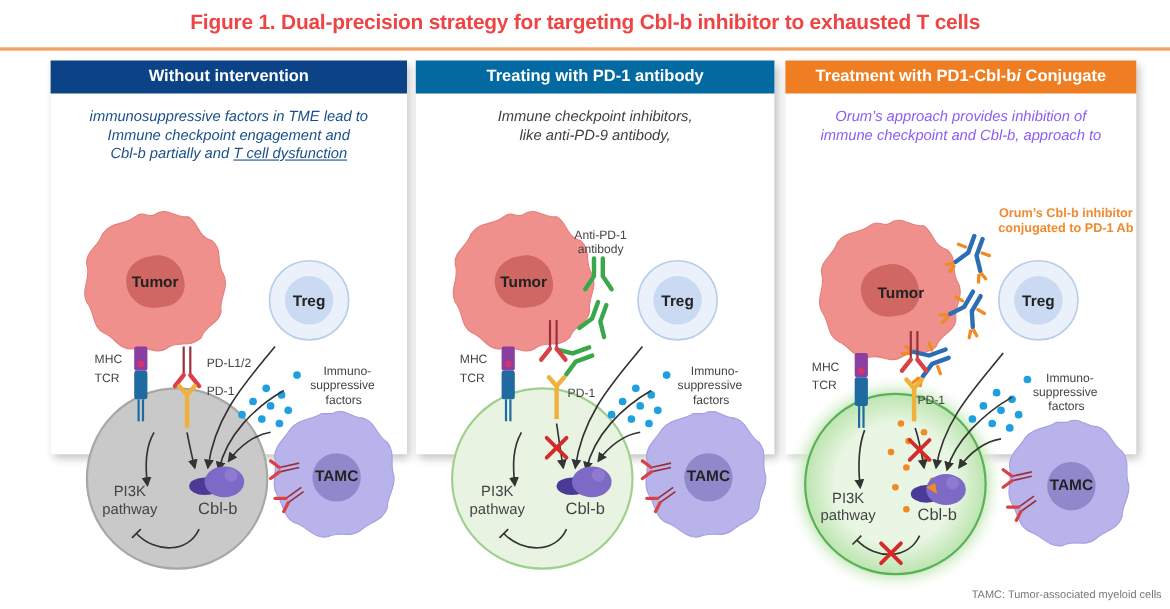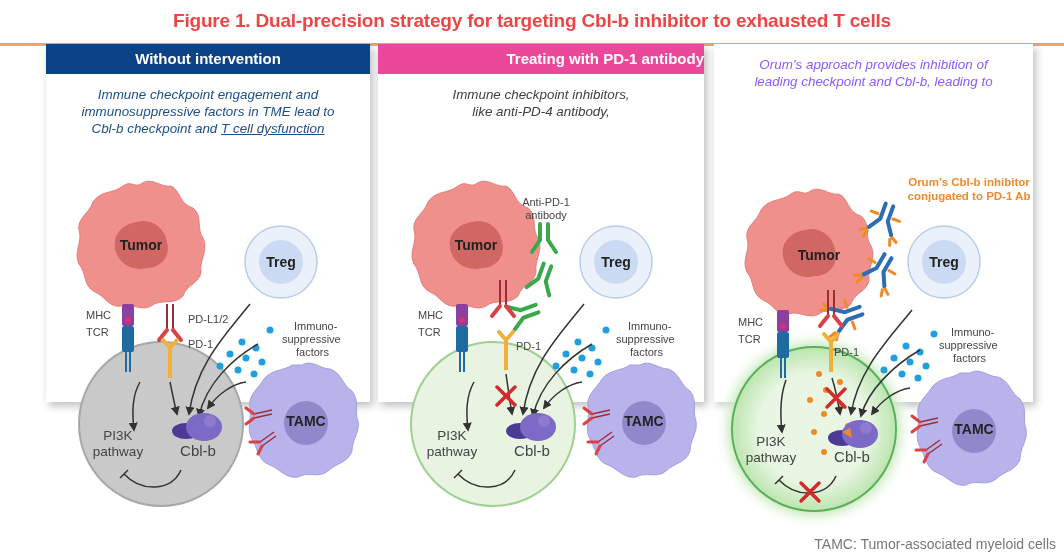--- a/index.html
+++ b/index.html
@@ -1,37 +1,37 @@
 <!DOCTYPE html>
 <html><head>
 <meta charset="utf-8">
 <style>
   html, body { margin:0; padding:0; background:#ffffff; }
   body { width:1064px; height:554px; position:relative; overflow:hidden; font-family:"Liberation Sans", sans-serif; }
   .fig-title { position:absolute; left:0; top:10px; width:1064px; text-align:center; font-weight:bold; font-size:19px; color:#ef4444; letter-spacing:-0.2px; }
   .title-rule { position:absolute; left:0; top:43px; width:1064px; height:3px; background:#f4a366; }
-  .panel { position:absolute; top:44px; height:358px; background:#fff; box-shadow:3px 4px 8px rgba(0,0,0,0.25); }
+  .panel { position:absolute; top:55px; height:358px; background:#fff; box-shadow:3px 4px 8px rgba(0,0,0,0.25); }
   .panel-header { height:30px; line-height:30px; text-align:center; color:#fff; font-weight:bold; font-size:15px; }
   .panel-desc { text-align:center; font-style:italic; font-size:13.4px; line-height:17px; margin-top:12px; padding:0 6px; }
   .panel-desc .u { text-decoration:underline; }
   .p1 { left:46px; width:324px; }
   .p2 { left:378px; width:326px; }
   .p3 { left:714px; width:319px; }
   .p1 .panel-header { background:#0b4386; }
-  .p2 .panel-header { background:#ec4899;text-align:right; }
+  .p2 .panel-header { background:#0369a1; }
   .p3 .panel-header { background:#ef7d22; }
   .p1 .panel-desc { color:#1a4f8c; }
   .p2 .panel-desc { color:#404040; }
   .p3 .panel-desc { color:#8b5cf6; }
   svg.illus { position:absolute; left:0; top:130px; width:100%; height:343px; overflow:visible; }
   svg text { font-family:"Liberation Sans", sans-serif; }
   .lbl { font-size:11px; fill:#444; }
   .lbl-big { font-size:13.5px; fill:#444; }
   .cell-name { font-size:14px; font-weight:bold; fill:#222; }
-  .footnote { position:absolute; right:8px; top:536px; font-size:14px; color:#777; }
+  .footnote { position:absolute; right:8px; top:536px; font-size:10px; color:#777; }
 </style>
 </head>
 <body>
 
 <div class="fig-title">Figure 1. Dual-precision strategy for targeting Cbl-b inhibitor to exhausted T cells</div>
 <div class="title-rule"></div>
 
 <svg width="0" height="0" style="position:absolute">
   <defs>
     <marker id="arr" viewBox="0 0 10 10" refX="8" refY="5" markerWidth="6" markerHeight="6" orient="auto">
@@ -92,23 +92,23 @@
     </g>
     <g id="redX">
       <path d="M-9,-9 L9,9 M9,-9 L-9,9" stroke="#d42a2a" stroke-width="3.5" stroke-linecap="round"></path>
     </g>
   </defs>
 </svg>
 
 <div class="panel p1">
   <div class="panel-header">Without intervention</div>
   <div class="panel-desc">
+    <div>immunosuppressive factors in TME lead to</div>
     <div>Immune checkpoint engagement and</div>
-    <div>immunosuppressive factors in TME lead to</div>
-    <div><span>Cbl-b checkpoint and </span><span class="u">T cell dysfunction</span></div>
+    <div><span>Cbl-b partially and </span><span class="u">T cell dysfunction</span></div>
   </div>
   <svg class="illus" viewBox="0 0 324 343">
 
     <circle cx="115" cy="250" r="82" fill="#c9c9c9" stroke="#a7a7a7" stroke-width="2"></circle>
 
     <use href="#tumorShape" x="95" y="72"></use>
     <text class="cell-name" x="95" y="76" text-anchor="middle">Tumor</text>
 
     <circle cx="235" cy="88" r="36" fill="#eaf1fb" stroke="#b8cde8" stroke-width="1.5"></circle>
     <circle cx="235" cy="88" r="22" fill="#c9daf2"></circle>
@@ -149,21 +149,21 @@
     <text class="lbl-big" x="72" y="282" text-anchor="middle">pathway</text>
     <text class="lbl-big" x="152" y="282" text-anchor="middle" style="font-size:15px">Cbl-b</text>
     <path d="M135,296 C125,318 95,318 78,300 M74,304 L82,296" fill="none" stroke="#333" stroke-width="1.5"></path>
   </svg>
 </div>
 
 <div class="panel p2">
   <div class="panel-header">Treating with PD-1 antibody</div>
   <div class="panel-desc">
     <div>Immune checkpoint inhibitors,</div>
-    <div>like anti-PD-4 antibody,</div>
+    <div>like anti-PD-9 antibody,</div>
   </div>
   <svg class="illus" viewBox="0 0 326 343">
     <circle cx="115" cy="250" r="82" fill="#e8f3e2" stroke="#9fd08e" stroke-width="2"></circle>
     <use href="#tumorShape" x="98" y="72"></use>
     <text class="cell-name" x="98" y="76" text-anchor="middle">Tumor</text>
     <circle cx="238" cy="88" r="36" fill="#eaf1fb" stroke="#b8cde8" stroke-width="1.5"></circle>
     <circle cx="238" cy="88" r="22" fill="#c9daf2"></circle>
     <text class="cell-name" x="238" y="93" text-anchor="middle">Treg</text>
     <text class="lbl" x="168" y="32" text-anchor="middle">Anti-PD-1</text>
     <text class="lbl" x="168" y="45" text-anchor="middle">antibody</text>
@@ -198,23 +198,24 @@
     <use href="#redX" x="128" y="222"></use>
     <use href="#cblb" x="152" y="255"></use>
     <text class="lbl-big" x="74" y="266" text-anchor="middle">PI3K</text>
     <text class="lbl-big" x="74" y="282" text-anchor="middle">pathway</text>
     <text class="lbl-big" x="154" y="282" text-anchor="middle" style="font-size:15px">Cbl-b</text>
     <path d="M137,296 C127,318 97,318 80,300 M76,304 L84,296" fill="none" stroke="#333" stroke-width="1.5"></path>
   </svg>
 </div>
 
 <div class="panel p3">
+  <div class="panel-header"><span>Treatment with PD1-Cbl-b</span><i>i</i><span> Conjugate</span></div>
   <div class="panel-desc">
     <div>Orum’s approach provides inhibition of</div>
-    <div>leading checkpoint and Cbl-b, leading to</div>
+    <div>immune checkpoint and Cbl-b, approach to</div>
   </div>
   <svg class="illus" viewBox="0 0 319 343">
     <circle cx="100" cy="255" r="100" fill="url(#glow)"></circle>
     <circle cx="100" cy="255" r="82" fill="none" stroke="#5bb05a" stroke-width="2"></circle>
     <text x="255" y="12" text-anchor="middle" style="font-size:11.5px;font-weight:bold;fill:#ef8a2e">Orum’s Cbl-b inhibitor</text>
     <text x="255" y="26" text-anchor="middle" style="font-size:11.5px;font-weight:bold;fill:#ef8a2e">conjugated to PD-1 Ab</text>
     <use href="#tumorShape" x="95" y="80"></use>
     <text class="cell-name" x="105" y="86" text-anchor="middle">Tumor</text>
     <circle cx="230" cy="88" r="36" fill="#eaf1fb" stroke="#b8cde8" stroke-width="1.5"></circle>
     <circle cx="230" cy="88" r="22" fill="#c9daf2"></circle>

